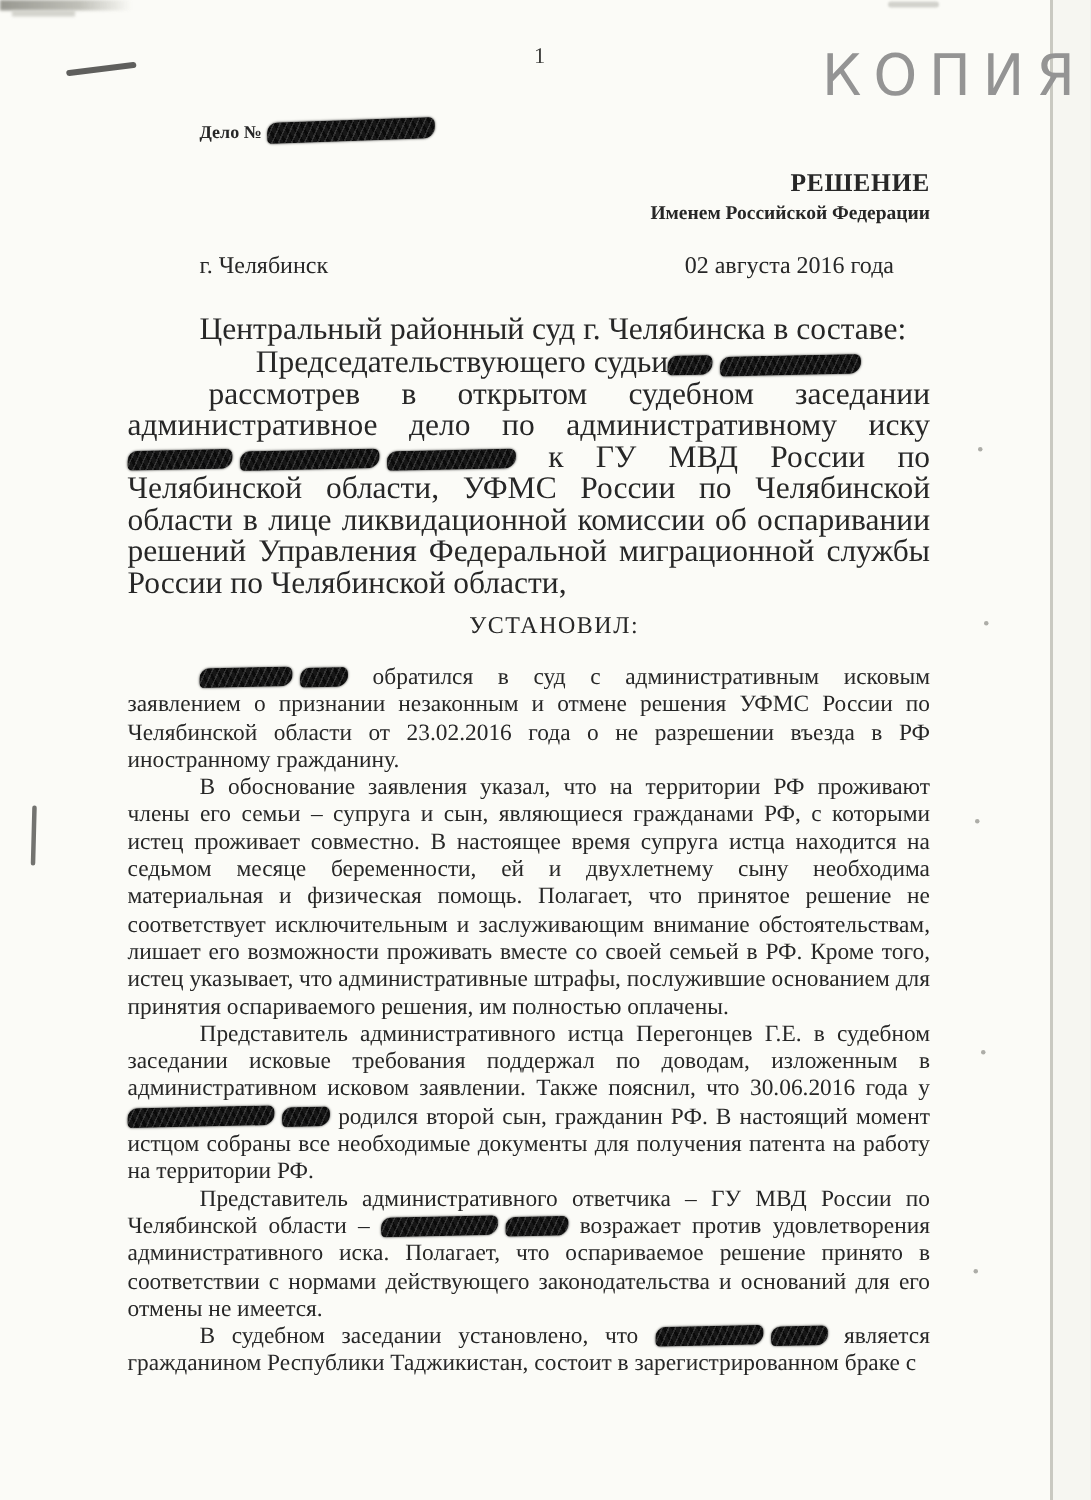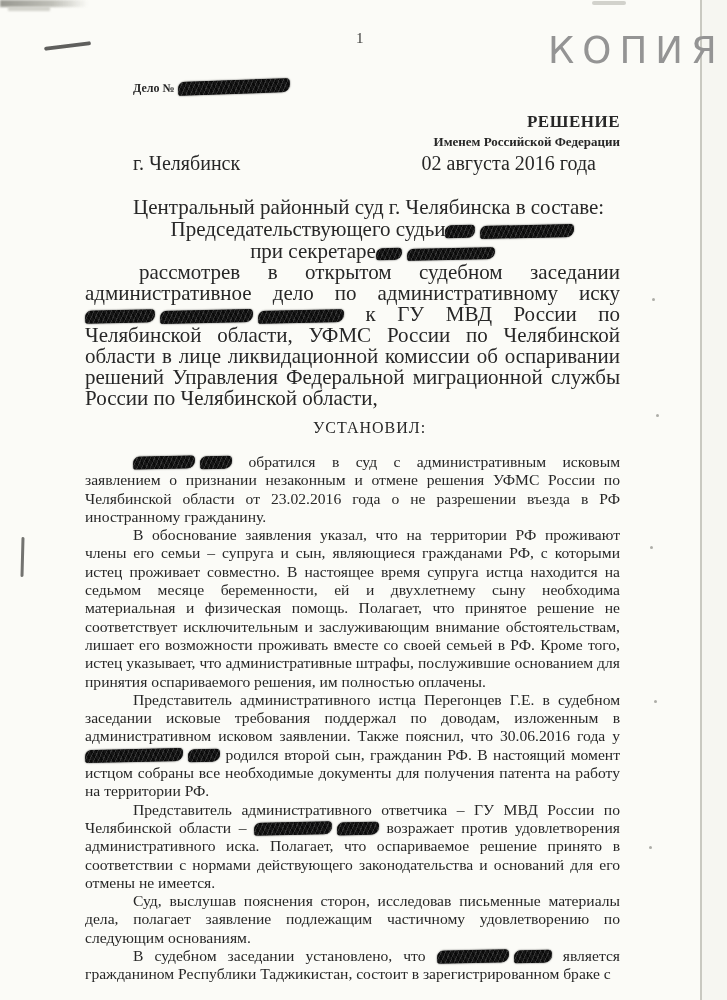--- a/index.html
+++ b/index.html
@@ -36,22 +36,22 @@
     font-family:"DejaVu Sans","Liberation Sans",sans-serif;
     font-size:37px;font-weight:400;letter-spacing:8px;color:#949494;
     transform:scaleY(1.03);filter:blur(.4px);white-space:nowrap;}
   
   .content{position:absolute;left:85px;top:0;width:535px;}
   .case-line{margin-top:80px;padding-left:48px;font-size:12px;}
   .case-label{font-weight:bold;}
   .title-block{margin-top:16px;text-align:right;padding-left:34px;}
   .doc-title{font-weight:bold;font-size:17px;line-height:19px;letter-spacing:.5px;}
   .doc-subtitle{font-weight:bold;font-size:13px;line-height:21px;}
-  .place-date{display:flex;justify-content:space-between;
-    padding-left:48px;padding-right:24px;font-size:20px;}
+  .place-date{margin-top:17px;display:flex;justify-content:space-between;
+    padding-left:48px;padding-right:24px;font-size:16px;}
   .intro{margin-top:21px;font-size:21px;line-height:22px;}
   .intro-line{padding-left:48px;}
   .official-row{display:flex;justify-content:center;align-items:center;
     padding-left:48px;}
   .intro-para{margin:0;text-align:justify;text-indent:54px;line-height:21px;}
   .established{margin:8px 0 14px 34px;text-align:center;font-size:16px;
     letter-spacing:1px;line-height:22px;}
   .body-text{font-size:15.6px;line-height:18.3px;}
   .para{margin:0;text-align:justify;text-indent:48px;}
   
@@ -103,24 +103,20 @@
       <span>г. Челябинск</span>
       <span>02 августа 2016 года</span>
     </div>
 
     <div class="intro">
       <div class="intro-line">Центральный районный суд г. Челябинска в составе:</div>
       <div class="official-row">
         <span>Председательствующего судьи</span>
         <span class="rpair row-blobs"><span class="redact" style="width:30px"></span><span class="redact" style="width:94px"></span></span>
       </div>
-      <div class="official-row">
-        <span>при секретаре</span>
-        <span class="rpair row-blobs"><span class="redact" style="width:26px;height:12px"></span><span class="redact" style="width:88px;height:12px"></span></span>
-      </div>
       <p class="intro-para">
         <span>рассмотрев в открытом судебном заседании административное дело по административному иску</span>
         <span class="rpair"><span class="redact" style="width:70px"></span><span class="redact" style="width:93px"></span><span class="redact" style="width:86px"></span></span>
         <span>к ГУ МВД России по Челябинской области, УФМС России по Челябинской области в лице ликвидационной комиссии об оспаривании решений Управления Федеральной миграционной службы России по Челябинской области,</span>
       </p>
     </div>
 
     <div class="established">УСТАНОВИЛ:</div>
 
     <div class="body-text">
@@ -138,21 +134,20 @@
         <span>родился второй сын, гражданин РФ. В настоящий момент истцом собраны все необходимые документы для получения патента на работу на территории РФ.</span>
       </p>
 
       <p class="para">
         <span>Представитель административного ответчика – ГУ МВД России по Челябинской области –</span>
         <span class="rpair"><span class="redact" style="width:78px"></span><span class="redact" style="width:42px"></span></span>
         <span>возражает против удовлетворения административного иска. Полагает, что оспариваемое решение принято в соответствии с нормами действующего законодательства и оснований для его отмены не имеется.</span>
       </p>
 
 
-      <p class="para">Суд, выслушав пояснения сторон, исследовав письменные материалы дела, полагает заявление подлежащим частичному удовлетворению по следующим основаниям.</p>
 
       <p class="para">
         <span>В судебном заседании установлено, что</span>
         <span class="rpair"><span class="redact" style="width:72px"></span><span class="redact" style="width:38px"></span></span>
         <span>является гражданином Республики Таджикистан, состоит в зарегистрированном браке с</span>
       </p>
 
     </div>
   </div>
 </div>

